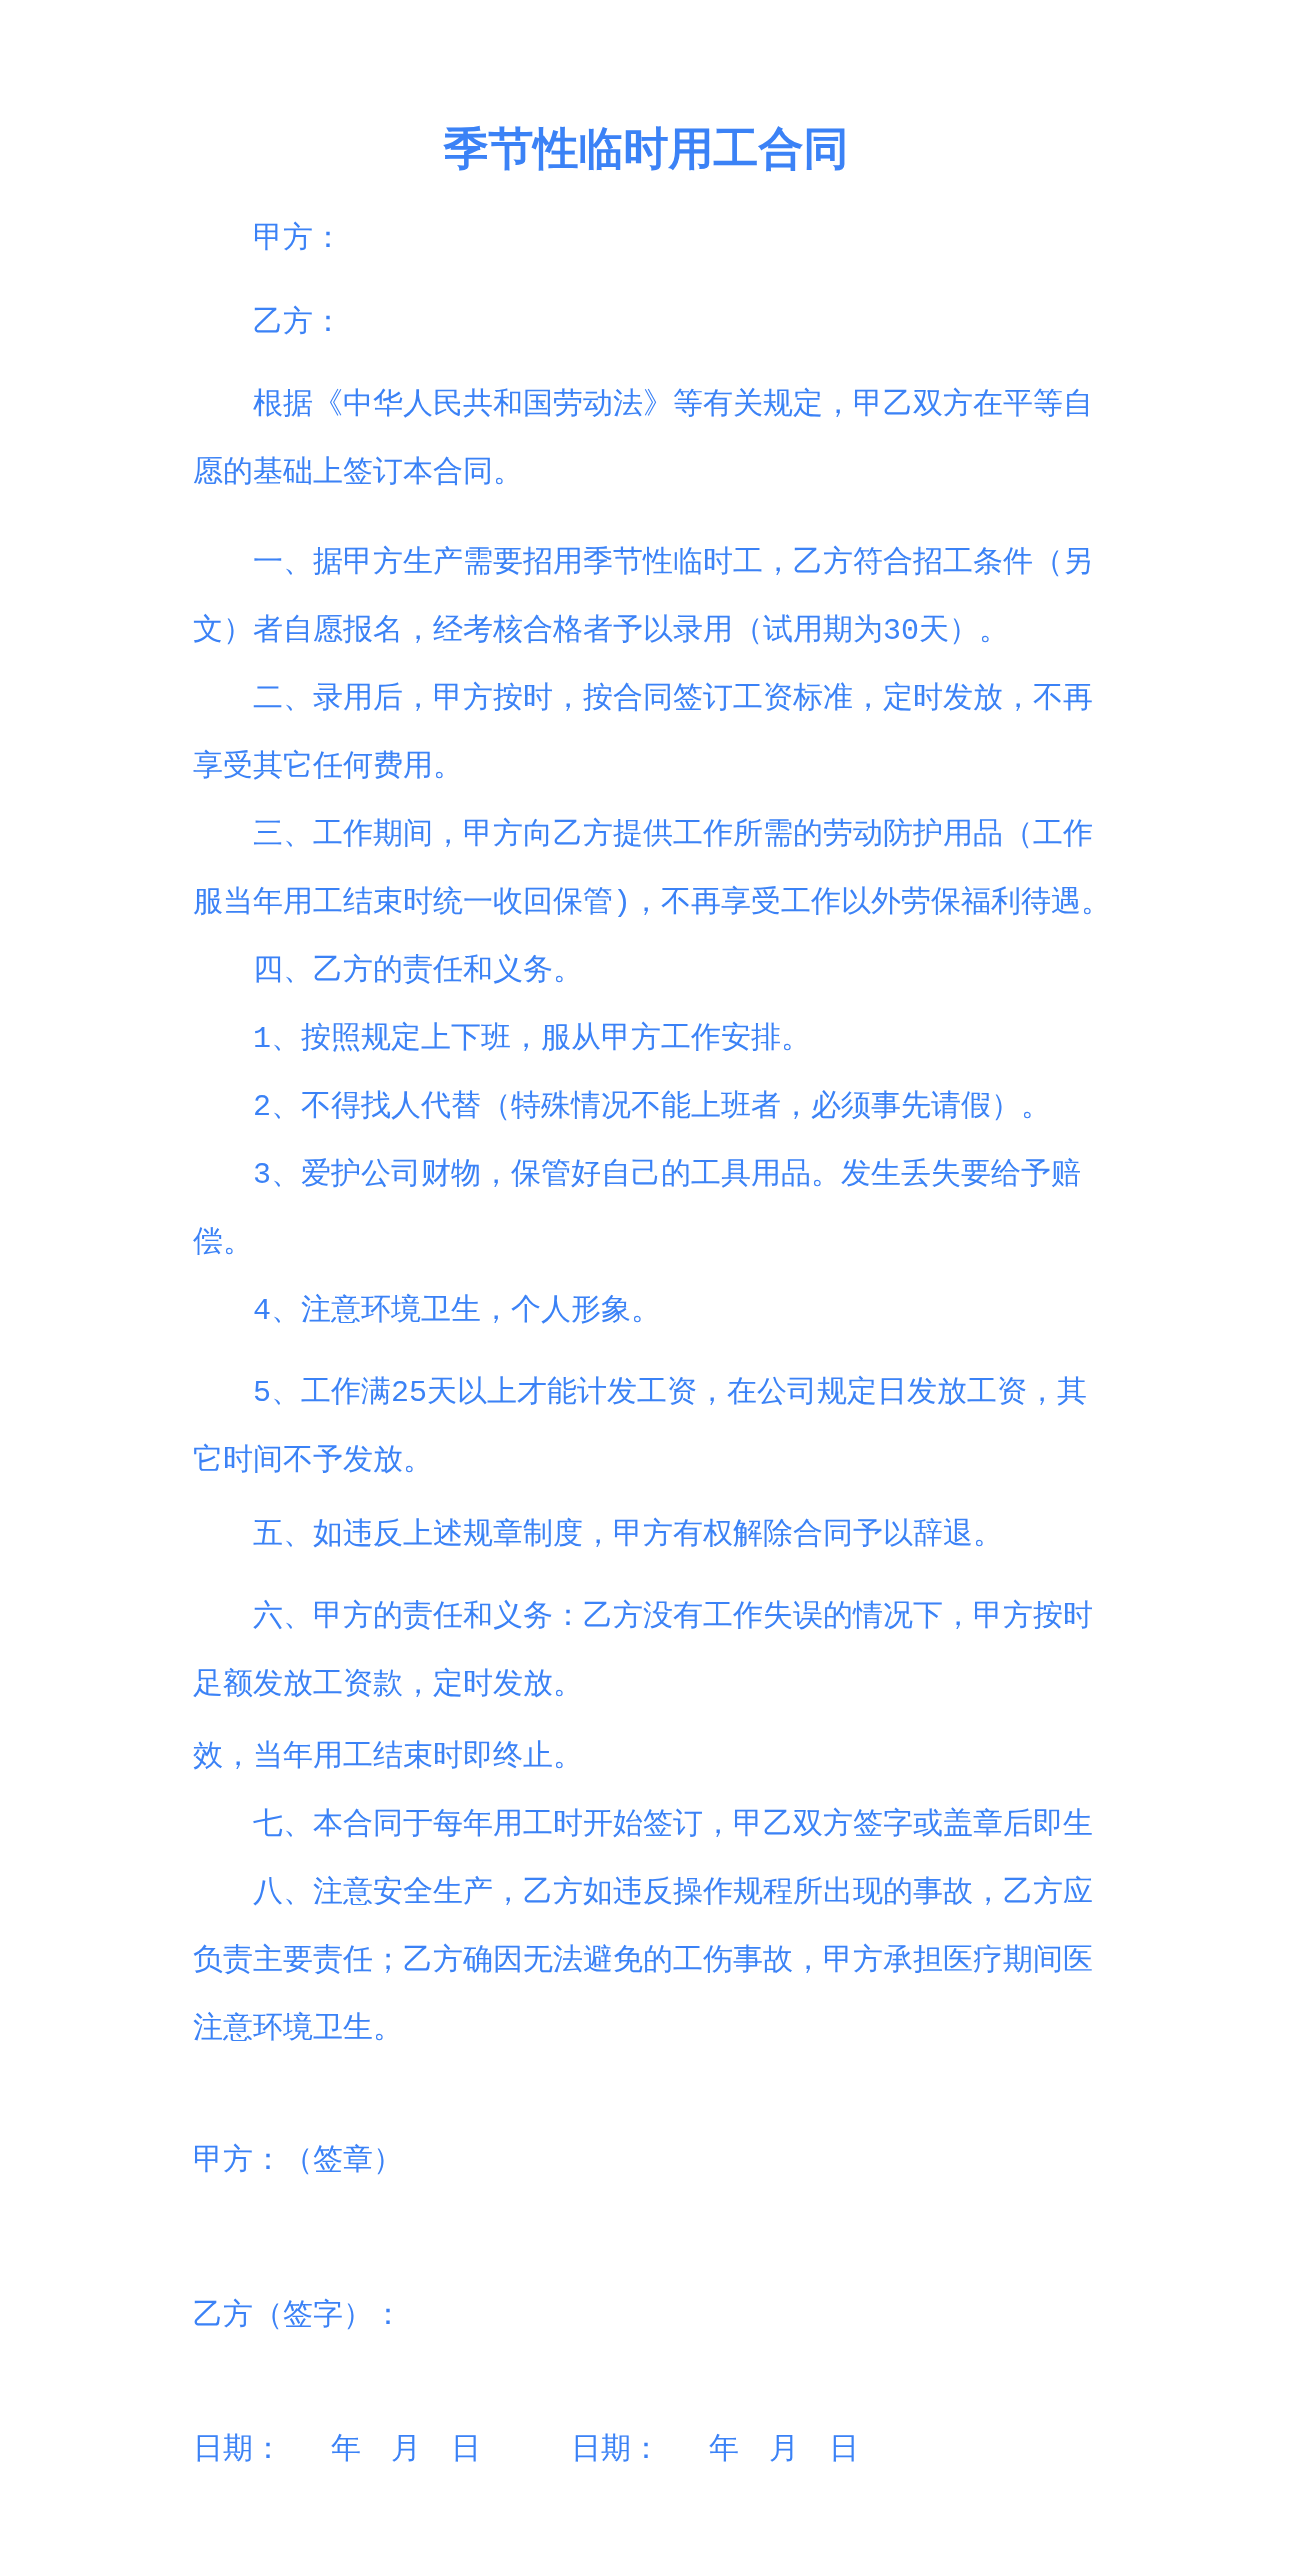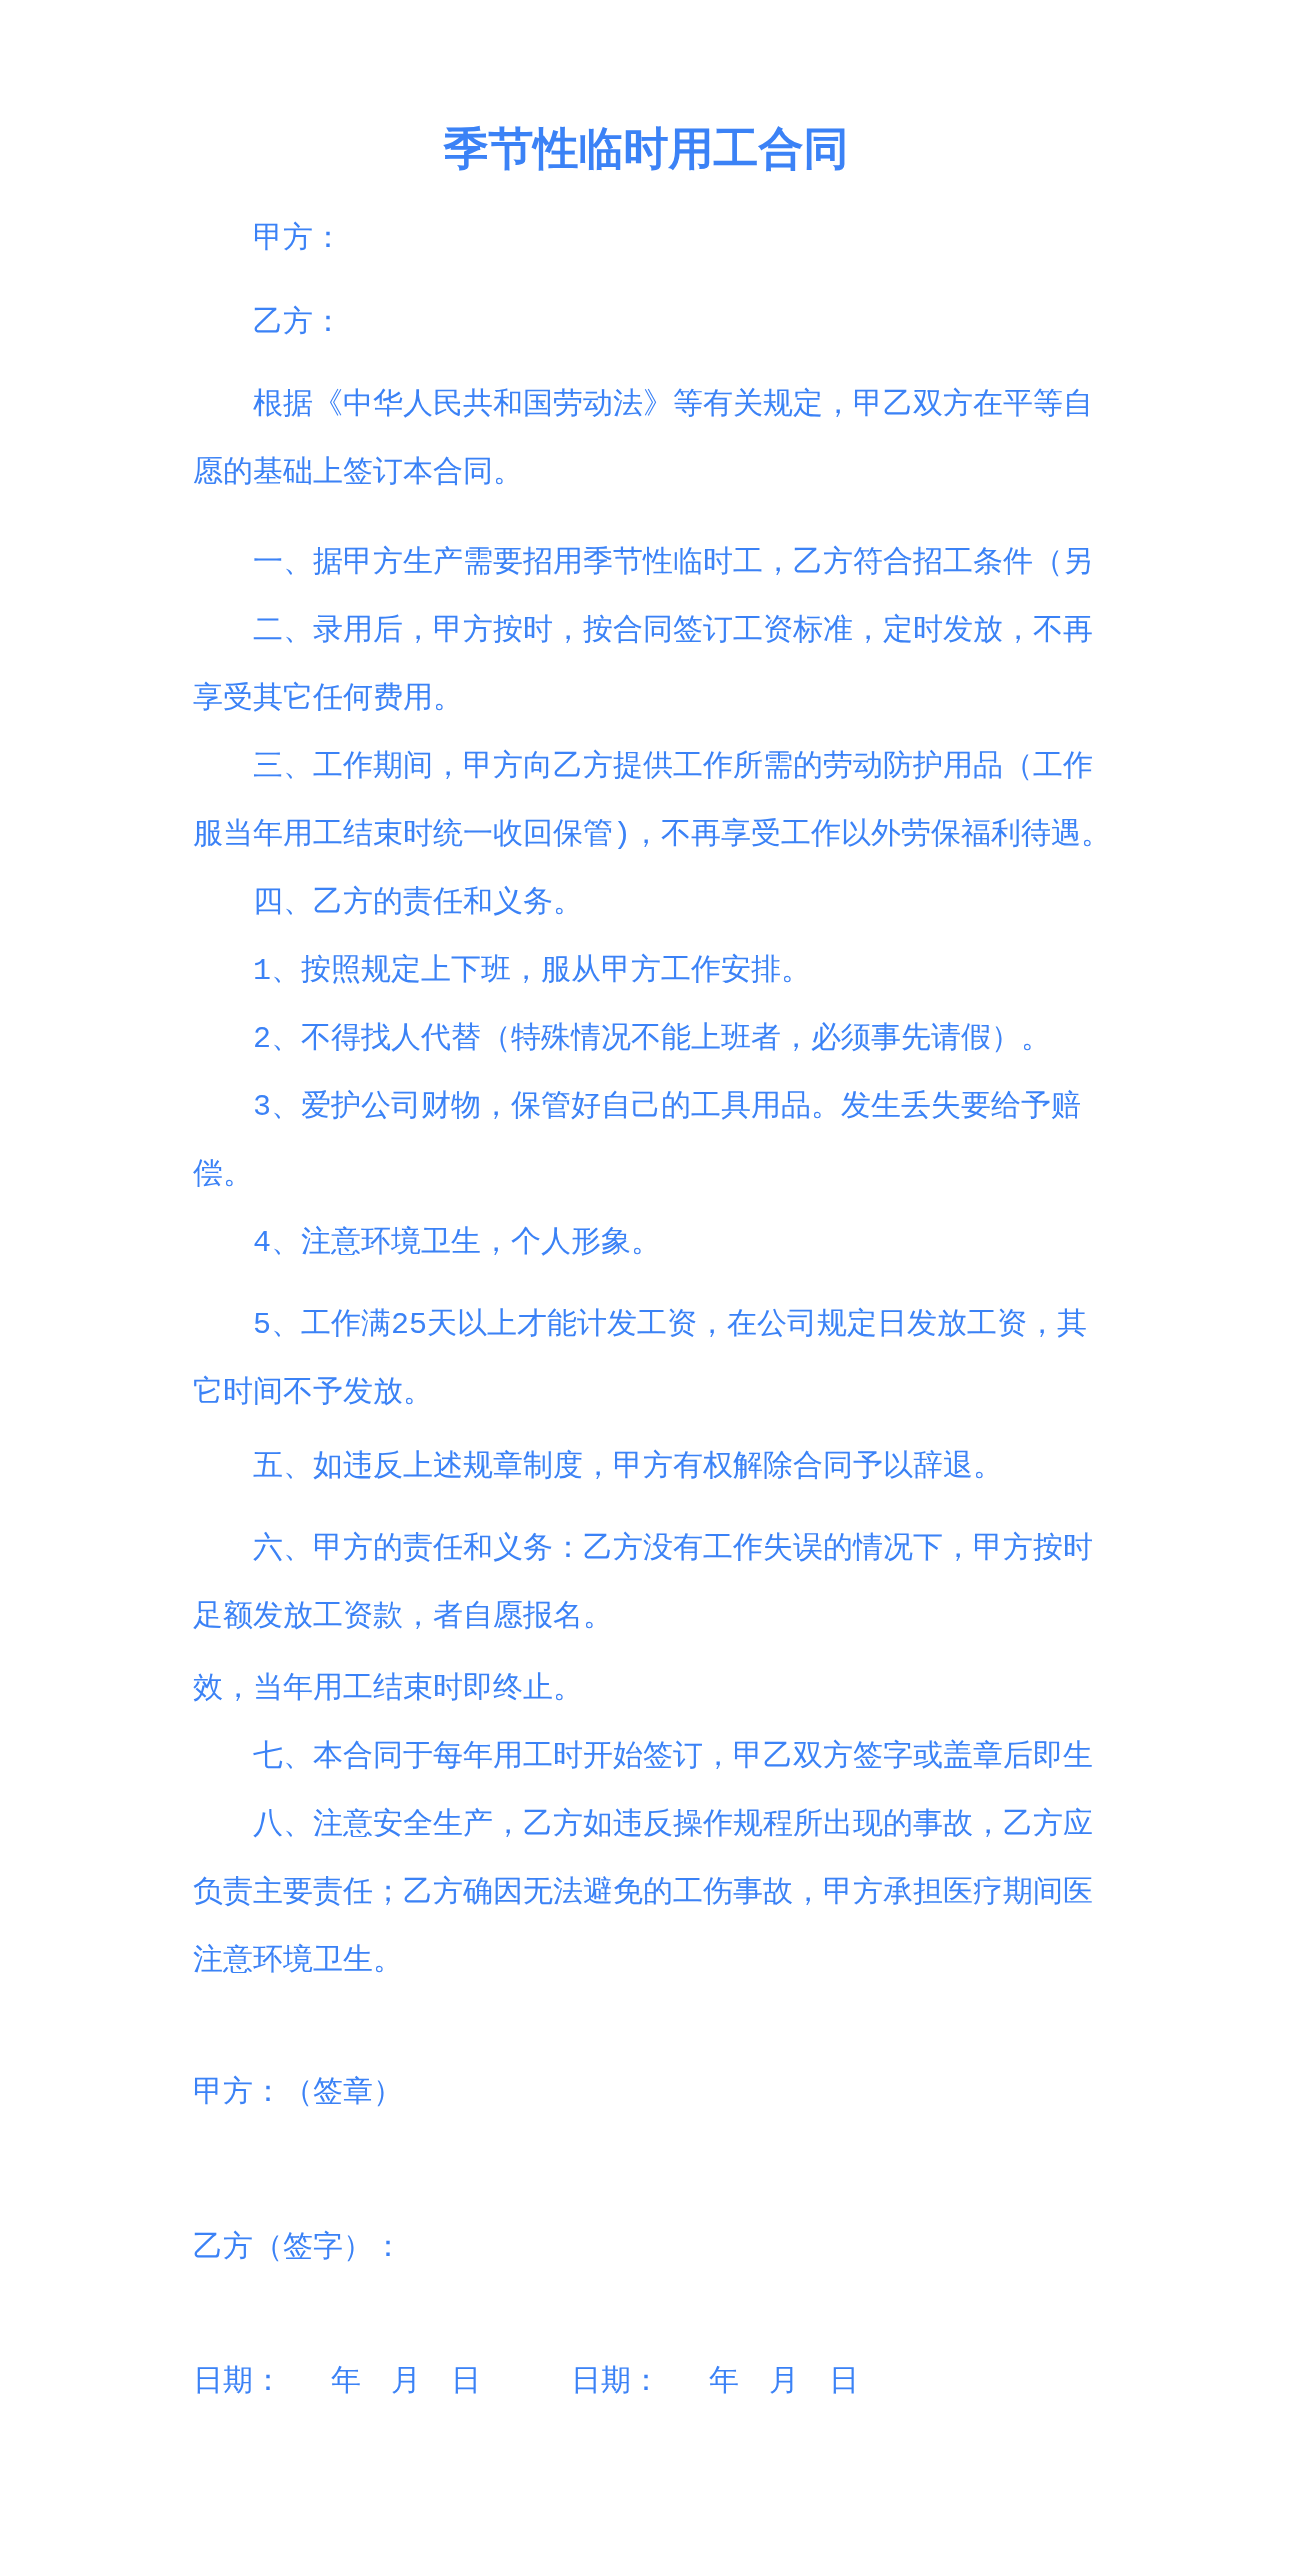--- a/index.html
+++ b/index.html
@@ -53,20 +53,21 @@
   <div class="ln indent mt50">甲方：</div>
   <div class="ln indent mt20">乙方：</div>
 
   <div class="para mt17">
     <div class="ln indent">根据《中华人民共和国劳动法》等有关规定，甲乙双方在平等自</div>
     <div class="ln">愿的基础上签订本合同。</div>
   </div>
 
   <div class="para mt27">
     <div class="ln indent">一、据甲方生产需要招用季节性临时工，乙方符合招工条件（另</div>
+    <div class="ln">文）者自愿报名，经考核合格者予以录用（试用期为30天）。</div>
   </div>
 
   <div class="para">
     <div class="ln indent">二、录用后，甲方按时，按合同签订工资标准，定时发放，不再</div>
     <div class="ln">享受其它任何费用。</div>
   </div>
 
   <div class="para">
     <div class="ln indent">三、工作期间，甲方向乙方提供工作所需的劳动防护用品（工作</div>
     <div class="ln">服当年用工结束时统一收回保管)，不再享受工作以外劳保福利待遇。</div>
@@ -97,21 +98,21 @@
     <div class="ln indent">5、工作满25天以上才能计发工资，在公司规定日发放工资，其</div>
     <div class="ln">它时间不予发放。</div>
   </div>
 
   <div class="para mt7">
     <div class="ln indent">五、如违反上述规章制度，甲方有权解除合同予以辞退。</div>
   </div>
 
   <div class="para mt17">
     <div class="ln indent">六、甲方的责任和义务：乙方没有工作失误的情况下，甲方按时</div>
-    <div class="ln">足额发放工资款，者自愿报名。</div>
+    <div class="ln">足额发放工资款，定时发放。</div>
   </div>
 
   <div class="para mt5">
     <div class="ln">效，当年用工结束时即终止。</div>
     <div class="ln indent">七、本合同于每年用工时开始签订，甲乙双方签字或盖章后即生</div>
   </div>
 
   <div class="para">
     <div class="ln indent">八、注意安全生产，乙方如违反操作规程所出现的事故，乙方应</div>
     <div class="ln">负责主要责任；乙方确因无法避免的工伤事故，甲方承担医疗期间医</div>

